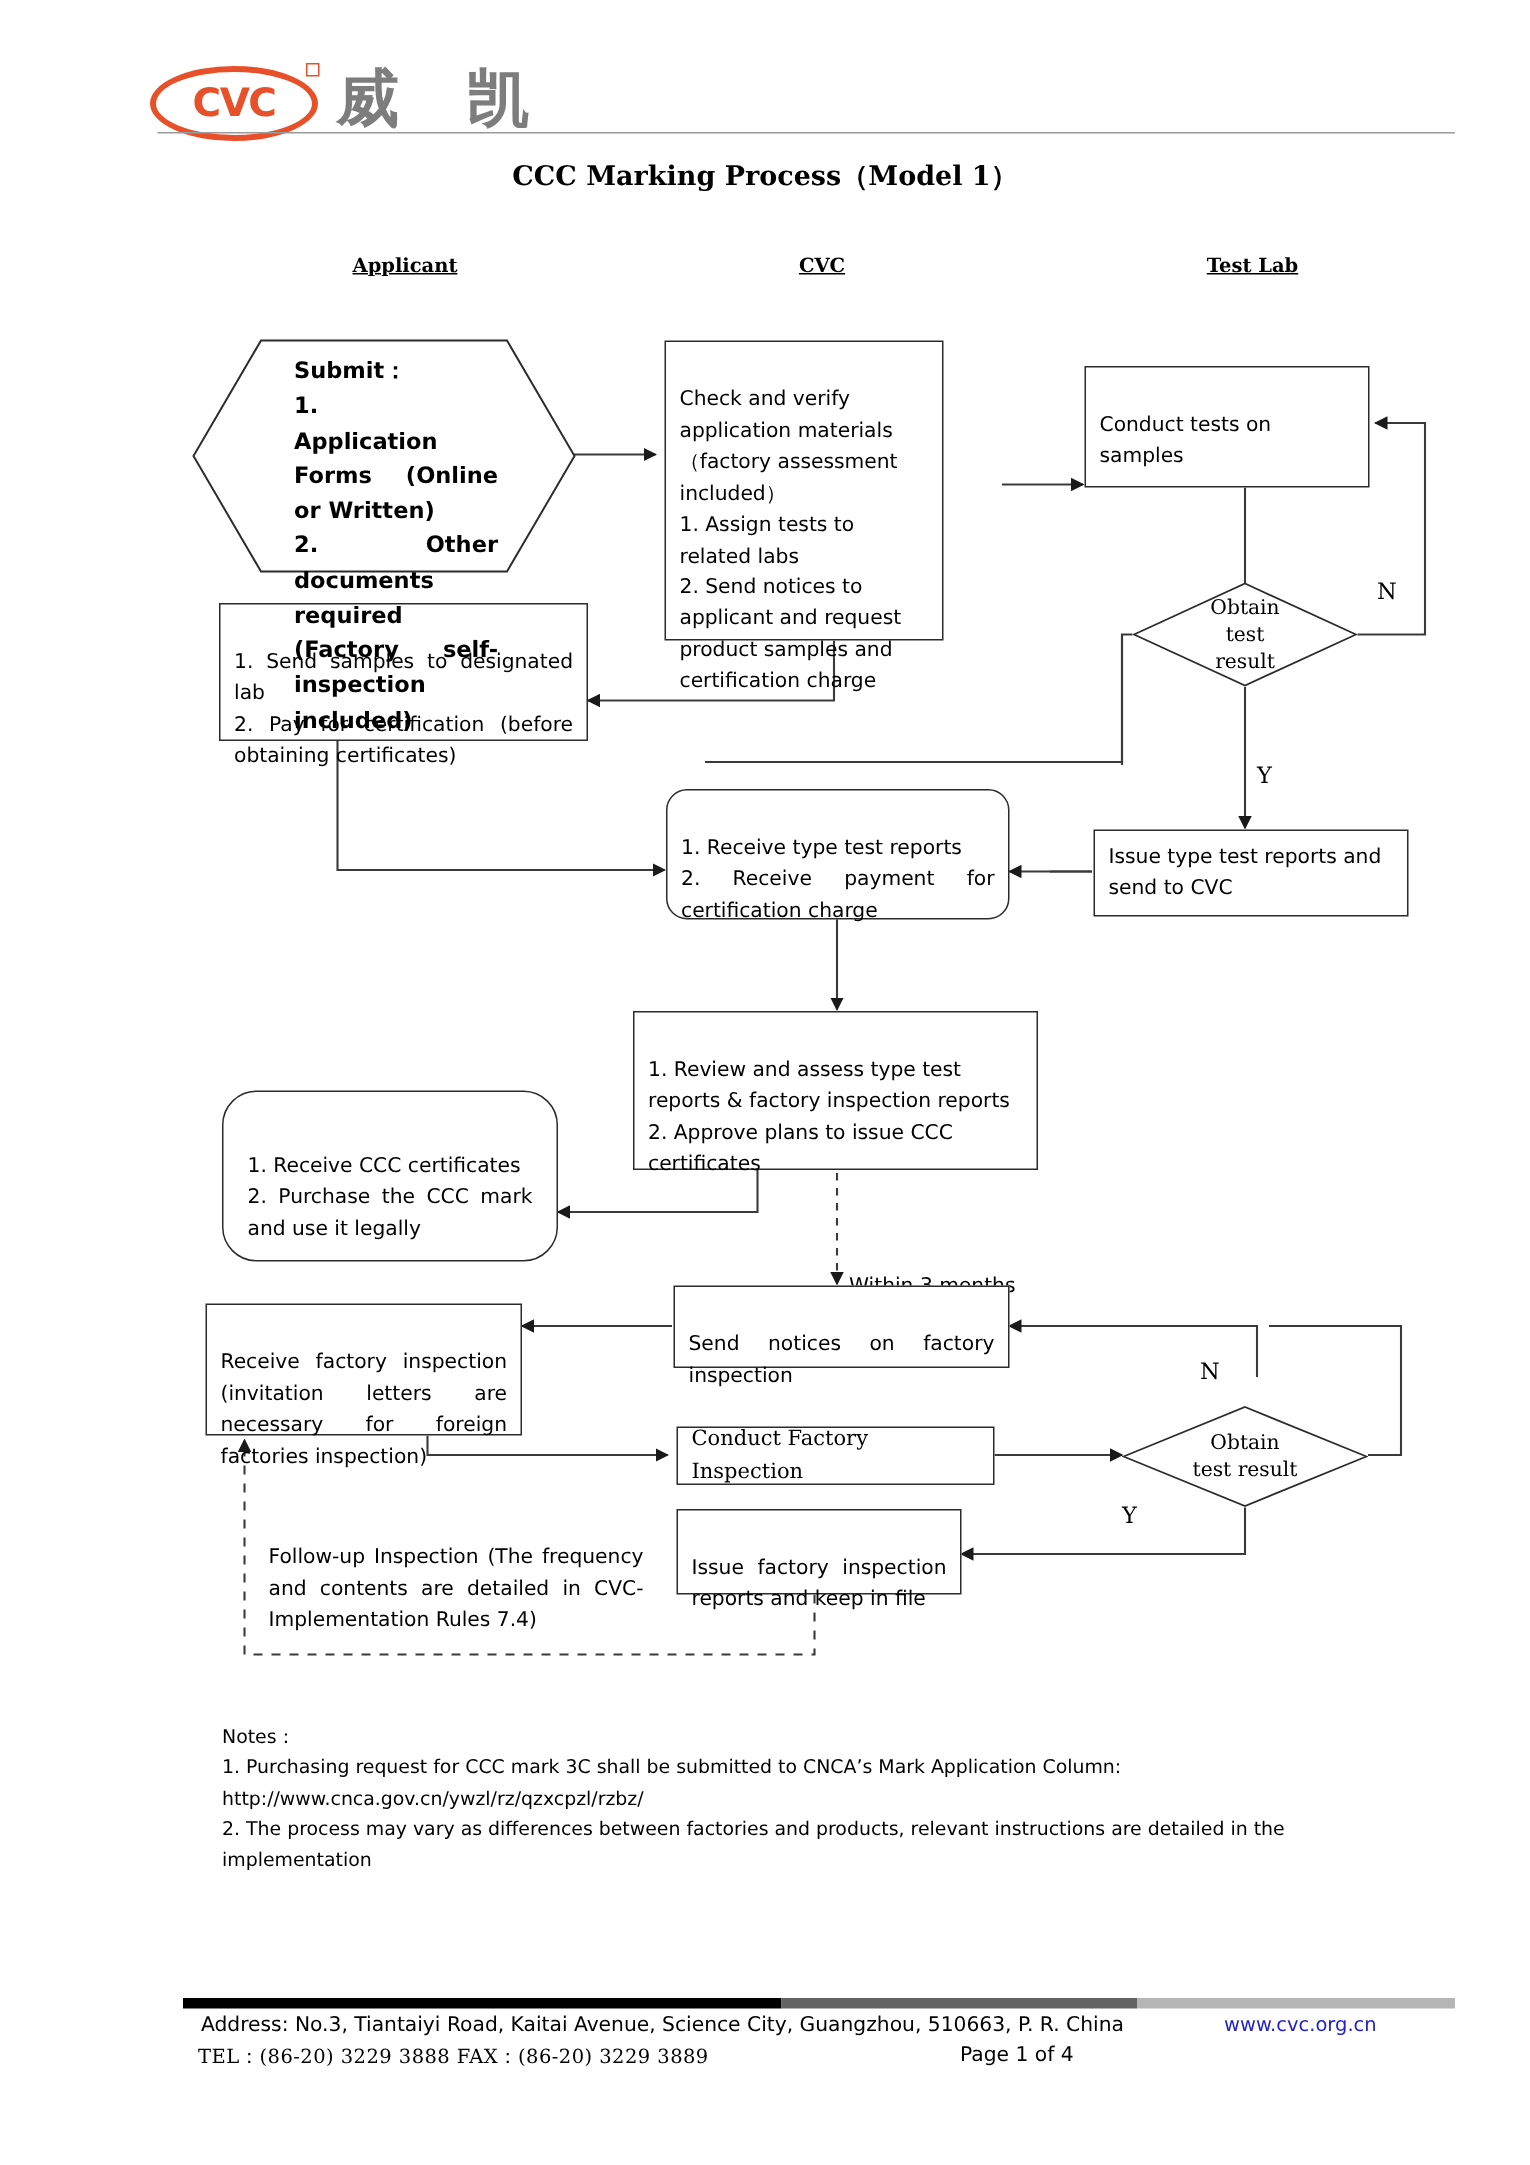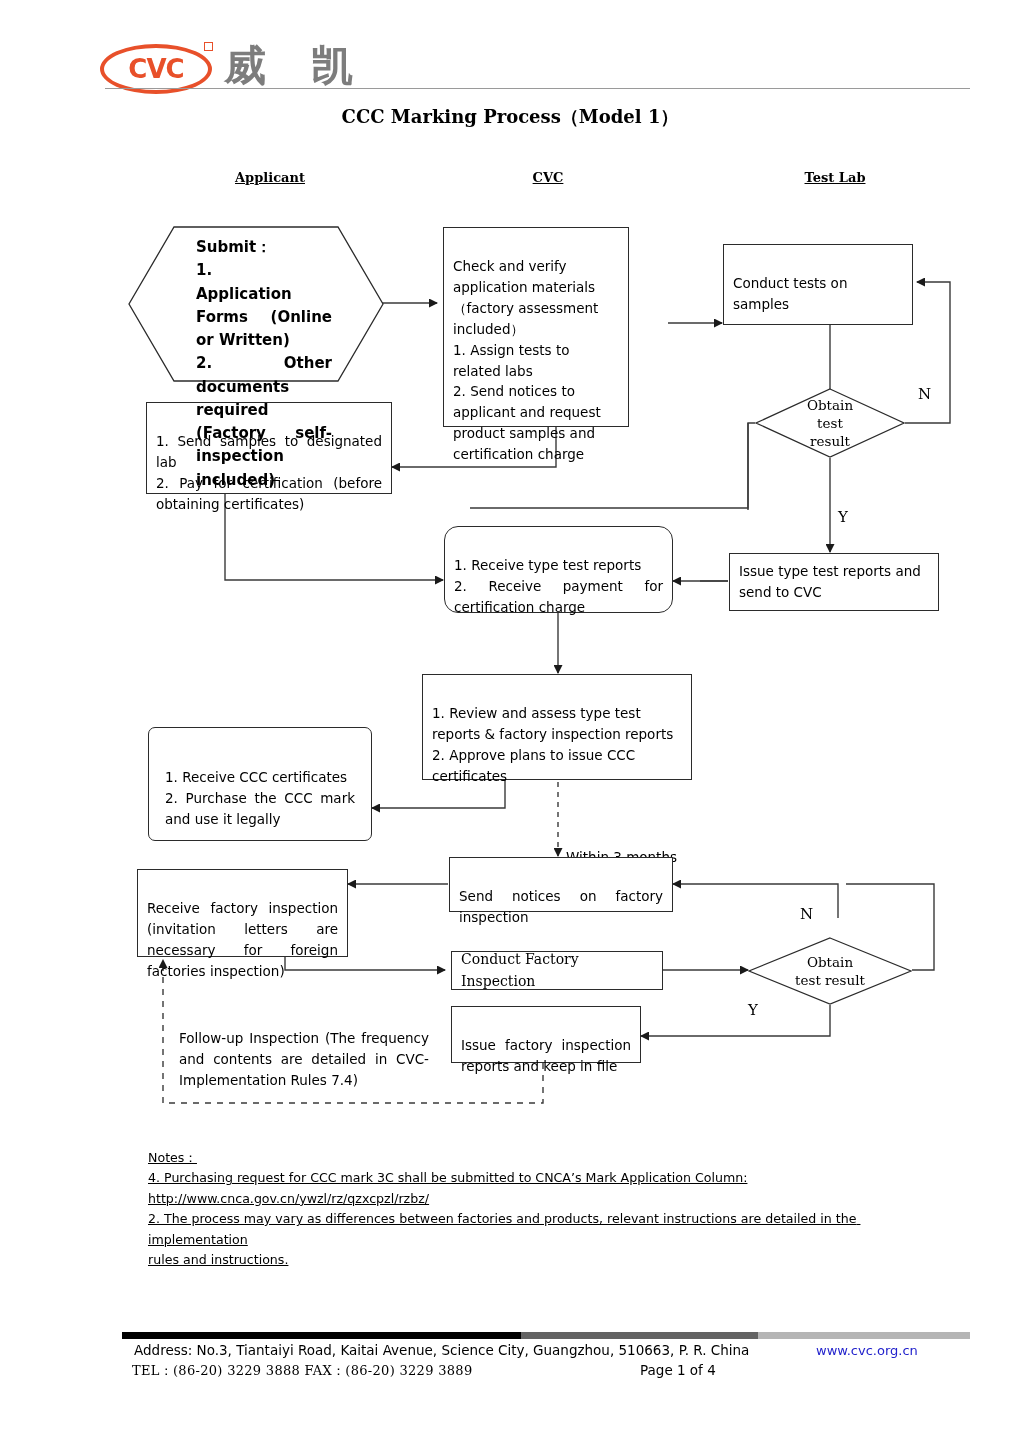--- a/index.html
+++ b/index.html
@@ -49,21 +49,21 @@
 
   
   .node{
     box-sizing:border-box;border:1px solid #2b2b2b;background:#fff;
     font-size:13.5px;line-height:1.55;padding:7px 9px;
     font-family:"DejaVu Sans", sans-serif;
     overflow:visible;
   }
   .node.just{text-align:justify;text-align-last:left;}
   .node.serif{font-family:"DejaVu Serif", serif;font-size:14px;display:flex;align-items:center;}
-  .node.rounded{border-radius:7px;}
+  .node.rounded{border-radius:23px;}
   .node.noborder{border:none;}
 
   
   .hex{
     position:absolute;
     font-size:15px;line-height:1.55;
     font-family:"DejaVu Sans", sans-serif;
     text-align:justify;text-align-last:left;font-weight:bold;
   }
   .hex .hexsvg{position:absolute;left:0;top:0;}
@@ -89,21 +89,21 @@
   .side-label{
     position:absolute;font-family:"DejaVu Sans", sans-serif;font-size:13.5px;
     line-height:1.5;
   }
 
   
   #notes{
     left:148px;top:1148px;width:810px;
     font-family:"DejaVu Sans", sans-serif;font-size:12.6px;line-height:1.62;
   }
-  #notes div{white-space:pre-wrap;text-decoration:underline;}
+  #notes div{white-space:pre-wrap;}
 
   
   #footer-bar{left:122px;top:1332px;width:848px;height:7px;display:flex;}
   #footer-bar span{display:block;height:100%;}
   #fb1{width:47%;background:#000;}
   #fb2{width:28%;background:#636363;}
   #fb3{width:25%;background:#b5b5b5;}
 
   #footer-addr{
     left:134px;top:1342px;
@@ -278,24 +278,23 @@
 <div class="node just abs" style="left:451px;top:1006px;width:190px;height:57px;white-space:pre-line;">
   <span>Issue factory inspection reports and keep in file</span>
 </div>
 
 <div class="node noborder just abs" style="left:170px;top:1021px;width:268px;height:60px;">
   <span>Follow-up Inspection (The frequency and contents are detailed in CVC-Implementation Rules 7.4)</span>
 </div>
 
 <div class="abs" id="notes">
   <div>Notes：</div>
-  <div>4. Purchasing request for CCC mark 3C shall be submitted to CNCA’s Mark Application Column:</div>
+  <div>1. Purchasing request for CCC mark 3C shall be submitted to CNCA’s Mark Application Column:</div>
   <div>http://www.cnca.gov.cn/ywzl/rz/qzxcpzl/rzbz/</div>
   <div>2. The process may vary as differences between factories and products, relevant instructions are detailed in the implementation</div>
-  <div>rules and instructions.</div>
 </div>
 
 <div class="abs" id="footer-bar">
   <span id="fb1"></span>
   <span id="fb2"></span>
   <span id="fb3"></span>
 </div>
 <div class="abs" id="footer-addr">Address: No.3, Tiantaiyi Road, Kaitai Avenue, Science City, Guangzhou, 510663, P. R. China</div>
 <div class="abs" id="footer-url">www.cvc.org.cn</div>
 <div class="abs" id="footer-tel">TEL：(86-20) 3229  3888  FAX：(86-20) 3229  3889</div>

